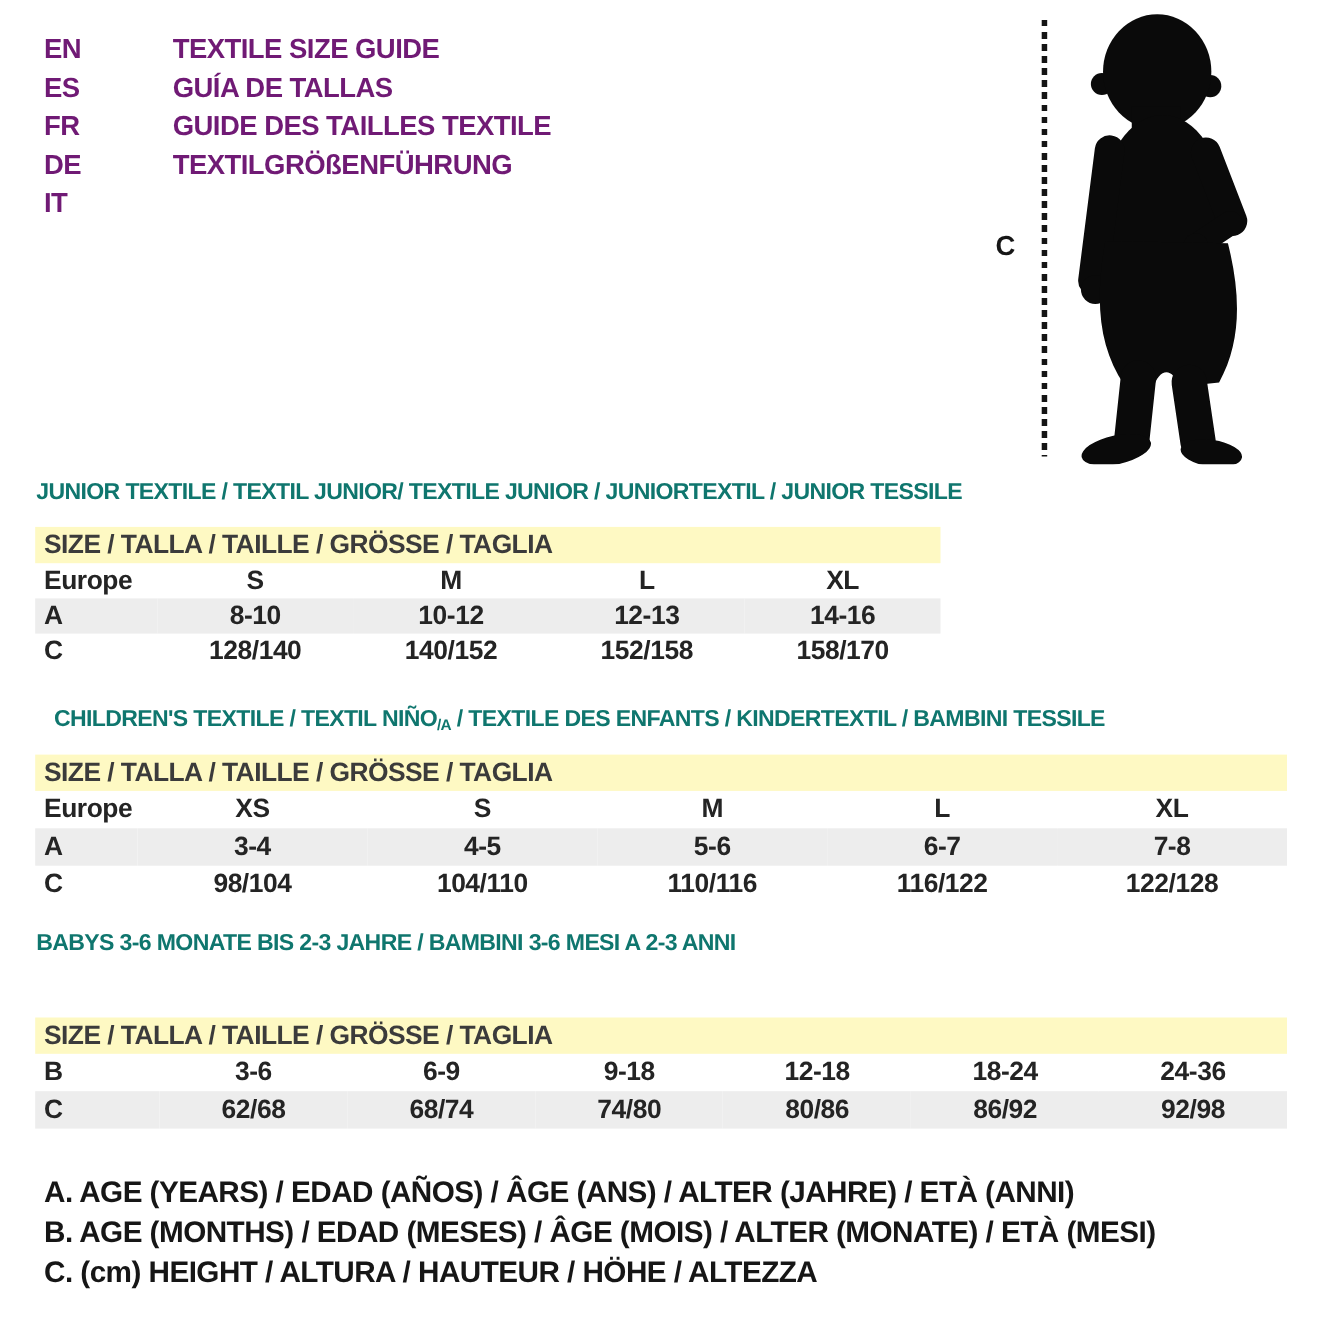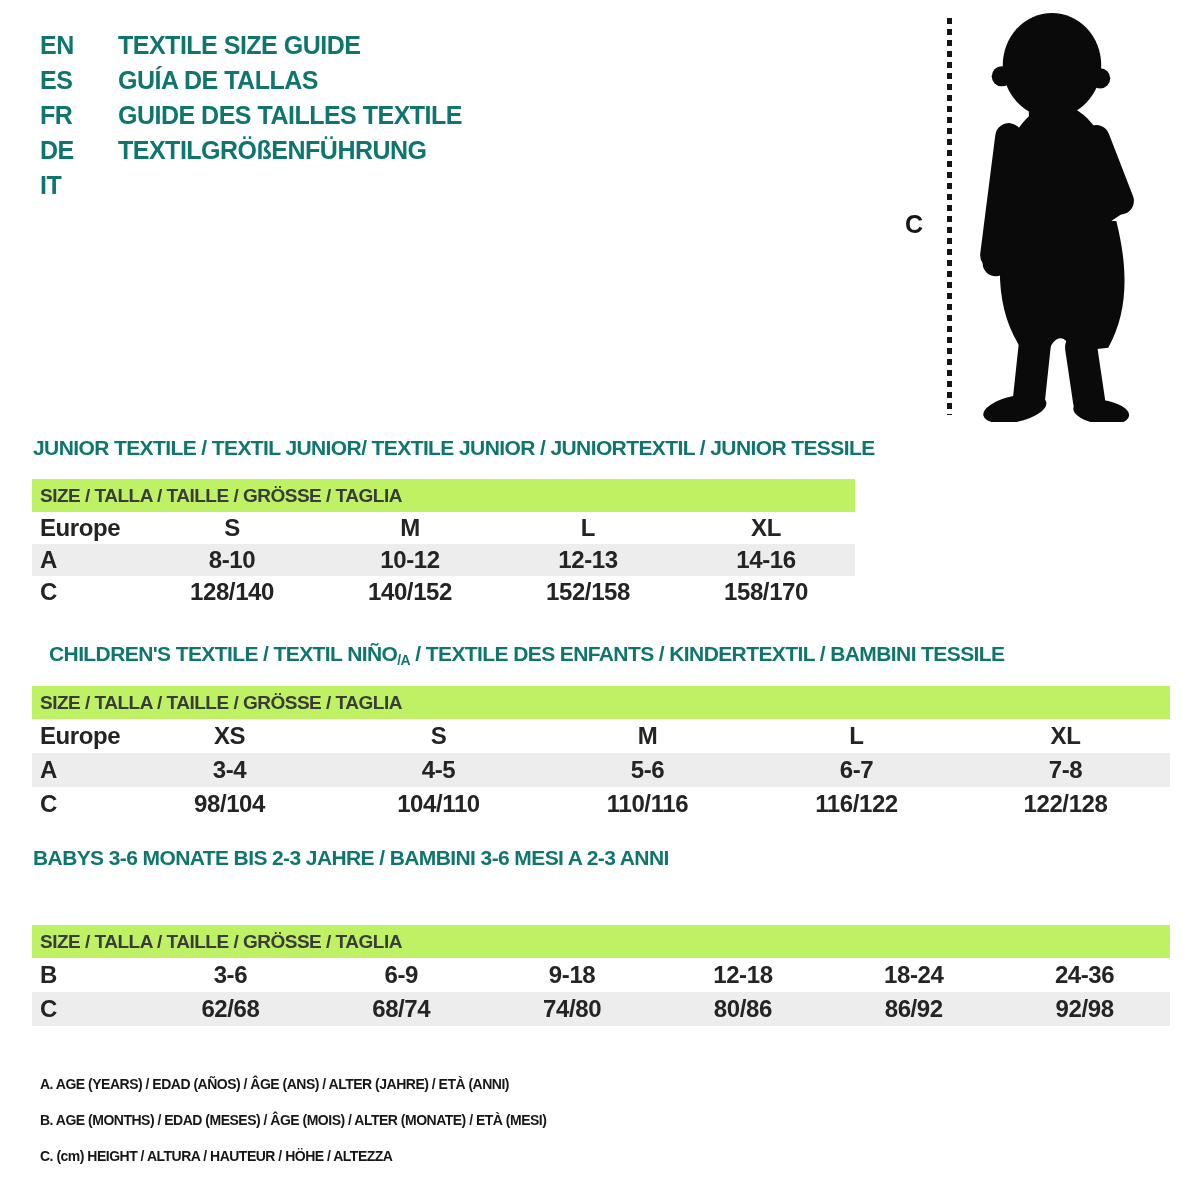--- a/index.html
+++ b/index.html
@@ -4,21 +4,21 @@
 <style>
   * { margin:0; padding:0; box-sizing:border-box; }
   html,body { width:1200px; height:1200px; background:#ffffff;
     font-family:"Liberation Sans", sans-serif; }
   .canvas { position:relative; width:1200px; height:1200px; background:#fff;
     color:#1c1c1c; overflow:hidden; }
 
   
   .lang-list { position:absolute; left:40px; top:28px; }
   .lang-row { height:35px; display:flex; align-items:center;
-    font-weight:bold; font-size:25px; letter-spacing:-0.5px; color:#0f766e; }
+    font-weight:bold; font-size:25px; letter-spacing:-0.5px; color:#701a75;gap:39px; }
   .lang-code { width:78px; }
 
   
   .measure-line { position:absolute; left:947px; top:18px; width:5px; height:397px;
     background:repeating-linear-gradient(to bottom, #141414 0 6px, transparent 6px 11px); }
   .measure-label { position:absolute; left:905px; top:210px;
     font-weight:bold; font-size:25px; color:#161616; }
   .toddler { position:absolute; left:963px; top:10px; width:182px; height:412px; }
 
   
@@ -28,33 +28,33 @@
   .title-children { top:642px;margin-left:16px; }
   .title-babies { top:842px; line-height:32px; white-space:normal; width:1120px; }
   .sub-a { font-size:14px; vertical-align:-4px; }
 
   
   .tbl { position:absolute; border-collapse:collapse; table-layout:fixed;
     font-weight:bold; letter-spacing:-0.4px; color:#242424; }
   .tbl td { padding:0 8px; text-align:center; white-space:nowrap;
     font-size:24px; height:32px; vertical-align:middle; }
   .tbl td.lbl { text-align:left; }
-  .tbl tr.bar td { background:#bef264; color:#3b3b3b; font-size:19px;
+  .tbl tr.bar td { background:#fef9c3; color:#3b3b3b; font-size:24px;
     height:33px; text-align:left; letter-spacing:-0.5px; }
   .tbl tr.stripe td { background:#ededed; }
   .tbl-junior { left:32px; top:479px; width:823px; }
   .tbl-children { left:32px; top:686px; width:1138px; }
   .tbl-children td { height:34px; }
   .tbl-babies { left:32px; top:925px; width:1138px; }
   .tbl-babies td { height:34px; }
 
   
   .legend { position:absolute; left:40px; top:1066px; }
   .legend-line { height:36px; display:flex; align-items:center;
-    font-weight:bold; font-size:14px; letter-spacing:-0.5px; color:#161616; }
+    font-weight:bold; font-size:27px; letter-spacing:-0.5px; color:#161616; }
 </style>
 </head>
 <body>
 
 <div class="canvas">
 
   <div class="lang-list">
     <div class="lang-row">
       <span class="lang-code">EN</span>
       <span class="lang-label">TEXTILE SIZE GUIDE</span>

